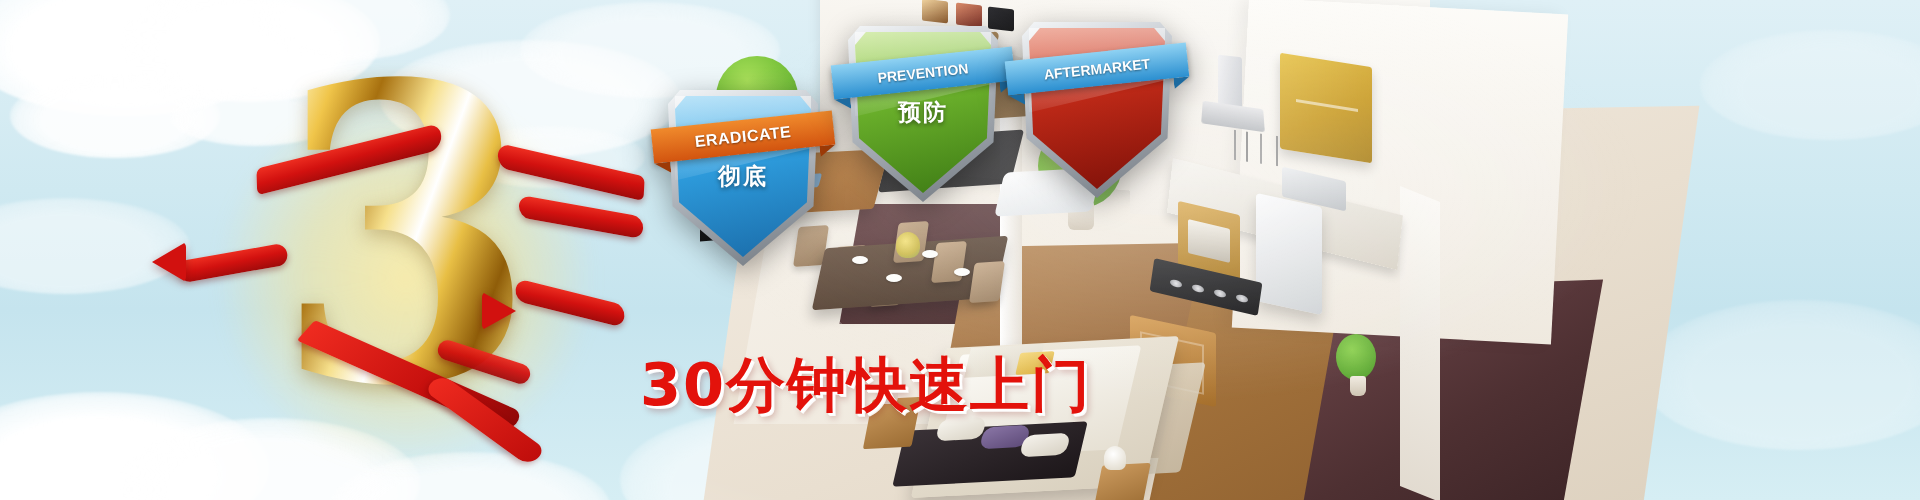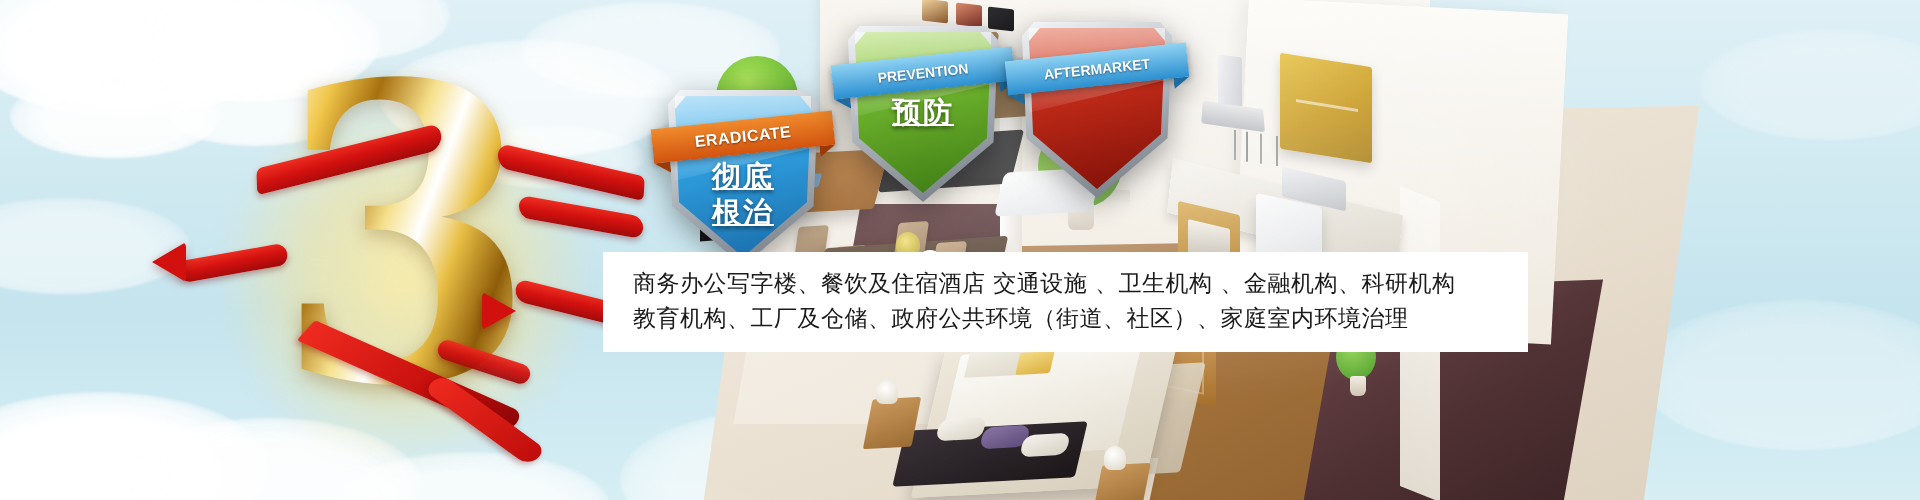--- a/index.html
+++ b/index.html
@@ -398,24 +398,23 @@
     font-weight:bold; font-size:16px; letter-spacing:.5px;
     color:#ffffff; white-space:nowrap;
     text-shadow:0 1px 2px rgba(0,0,0,.45);
   }
   .strip-text.small { font-size:14px; letter-spacing:0px; }
 
   .shield-cn {
     position:absolute; left:0; right:0; top:68px;
     text-align:center; color:#ffffff;
     font-family:"DejaVu Sans","Liberation Sans",sans-serif;
-    font-weight:bold; font-size:29px; line-height:36px;
+    font-weight:bold; font-size:23px; line-height:36px;
     letter-spacing:2px;
     text-shadow:0 2px 4px rgba(0,0,0,.45);
-    text-decoration:underline;
   }
 
   #shield-eradicate  { left:668px; top:90px;  }
   #shield-prevention { left:848px; top:26px;  }
   #shield-aftermarket{ left:1022px; top:22px; }
 
   
   .info-panel {
     position:absolute; left:603px; top:252px;
     width:925px; height:100px;
@@ -579,21 +578,20 @@
 
   <div class="shield sh-blue" id="shield-eradicate">
     <div class="shield-body shield-outer"></div>
     <div class="shield-inner"></div>
     <div class="shield-gloss"></div>
     <div class="banner-strip strip-orange">
       <span class="strip-text">ERADICATE</span>
     </div>
     <div class="shield-cn">
       <div>彻底</div>
-      <div>根治</div>
     </div>
   </div>
 
   <div class="shield sh-green" id="shield-prevention">
     <div class="shield-body shield-outer"></div>
     <div class="shield-inner"></div>
     <div class="shield-gloss"></div>
     <div class="banner-strip strip-blue">
       <span class="strip-text small">PREVENTION</span>
     </div>
@@ -606,19 +604,16 @@
     <div class="shield-body shield-outer"></div>
     <div class="shield-inner"></div>
     <div class="shield-gloss"></div>
     <div class="banner-strip strip-blue">
       <span class="strip-text small">AFTERMARKET</span>
     </div>
     <div class="shield-cn">
     </div>
   </div>
 
-  <div class="info-panel">
-    <div class="info-line">商务办公写字楼、餐饮及住宿酒店 交通设施 、卫生机构 、金融机构、科研机构</div>
-    <div class="info-line">教育机构、工厂及仓储、政府公共环境（街道、社区）、家庭室内环境治理</div>
-  </div>
-
+
+  <div class="headline">30分钟快速上门</div>
 
 </div>
 
 </body></html>

